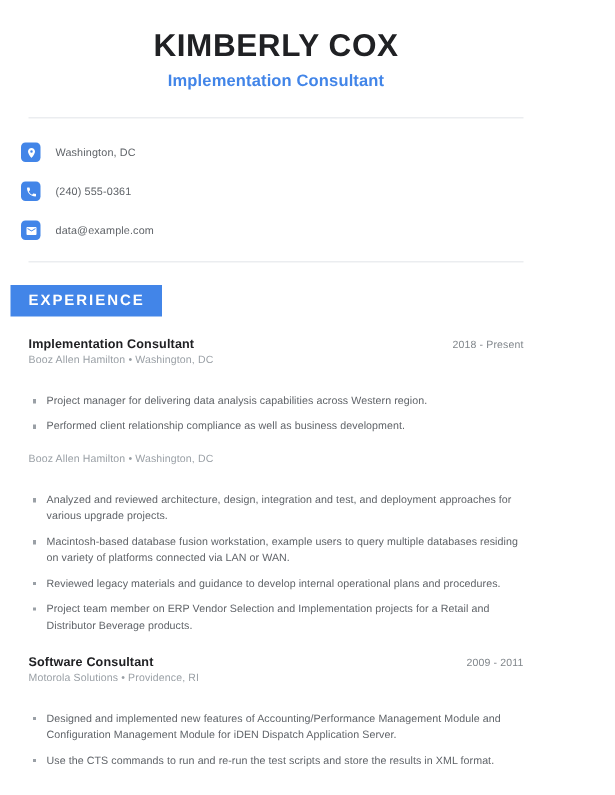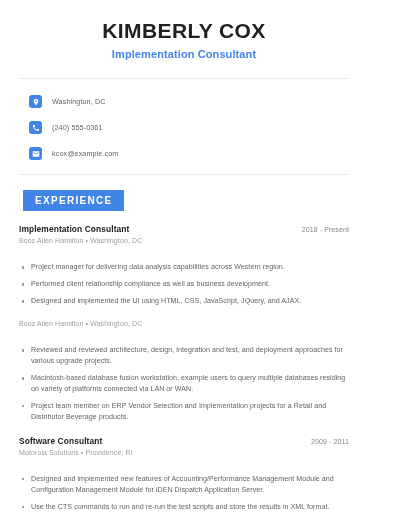--- a/index.html
+++ b/index.html
@@ -51,21 +51,21 @@
   .divider {
     height: 1px;
     background: #ebedf0;
     margin: 0 19px;
   }
 
   .divider-header { margin-top: 18px; }
 
   
   .contact {
-    padding: 12px 0 0 29px;
+    padding: 12px 0 0 14px;
     text-align: center;
   }
 
   .contact-row {
     display: flex;
     align-items: center;
     height: 21px;
     margin-bottom: 5px;
   }
 
@@ -94,21 +94,21 @@
     display: inline-block;
     background: #4285e8;
     color: #ffffff;
     font-size: 10px;
     font-weight: bold;
     letter-spacing: 1.3px;
     padding: 5px 12px 5px 12px;
     margin-left: -6px;
   }
 
-  .section-badge-wrap { padding-left: 29px; text-decoration: underline; }
+  .section-badge-wrap { padding-left: 13px; text-decoration: underline; }
 
   .experience-wrap { margin-top: 15px; }
 
   
   .jobs { padding: 0 19px; }
 
   .job { margin-top: 13px; }
 
   .job-head {
     display: flex;
@@ -193,21 +193,21 @@
       </span>
       <span class="contact-text">(240) 555-0361</span>
     </div>
 
     <div class="contact-row">
       <span class="icon-badge">
         <svg width="8" height="8" viewBox="0 0 24 24" fill="#ffffff">
           <path d="M20 4H4c-1.1 0-2 .9-2 2v12c0 1.1.9 2 2 2h16c1.1 0 2-.9 2-2V6c0-1.1-.9-2-2-2zm0 4.2-8 4.8-8-4.8V6l8 4.8L20 6v2.2z"></path>
         </svg>
       </span>
-      <span class="contact-text">kcox@example.com</span>
+      <span class="contact-text">data@example.com</span>
     </div>
 
   </div>
 
   <div class="divider" style="margin-top:10px;"></div>
 
   <div class="section-badge-wrap experience-wrap">
     <span class="section-badge">EXPERIENCE</span>
   </div>
 
@@ -215,29 +215,29 @@
 
     <div class="job">
       <div class="job-head">
         <span class="job-role">Implementation Consultant</span>
         <span class="job-dates">2018 - Present</span>
       </div>
       <div class="job-company">Booz Allen Hamilton • Washington, DC</div>
       <ul class="bullets">
         <li>Project manager for delivering data analysis capabilities across Western region.</li>
         <li>Performed client relationship compliance as well as business development.</li>
-        <li>Designed and implemented the UI using HTML, CSS, JavaScript, JQuery, and AJAX.</li>
       </ul>
     </div>
 
     <div class="job">
       <div class="job-company">Booz Allen Hamilton • Washington, DC</div>
       <ul class="bullets">
-        <li>Reviewed and reviewed architecture, design, integration and test, and deployment approaches for various upgrade projects.</li>
+        <li>Analyzed and reviewed architecture, design, integration and test, and deployment approaches for various upgrade projects.</li>
         <li>Macintosh-based database fusion workstation, example users to query multiple databases residing on variety of platforms connected via LAN or WAN.</li>
+        <li>Reviewed legacy materials and guidance to develop internal operational plans and procedures.</li>
         <li>Project team member on ERP Vendor Selection and Implementation projects for a Retail and Distributor Beverage products.</li>
       </ul>
     </div>
 
     <div class="job">
       <div class="job-head">
         <span class="job-role">Software Consultant</span>
         <span class="job-dates">2009 - 2011</span>
       </div>
       <div class="job-company">Motorola Solutions • Providence, RI</div>

